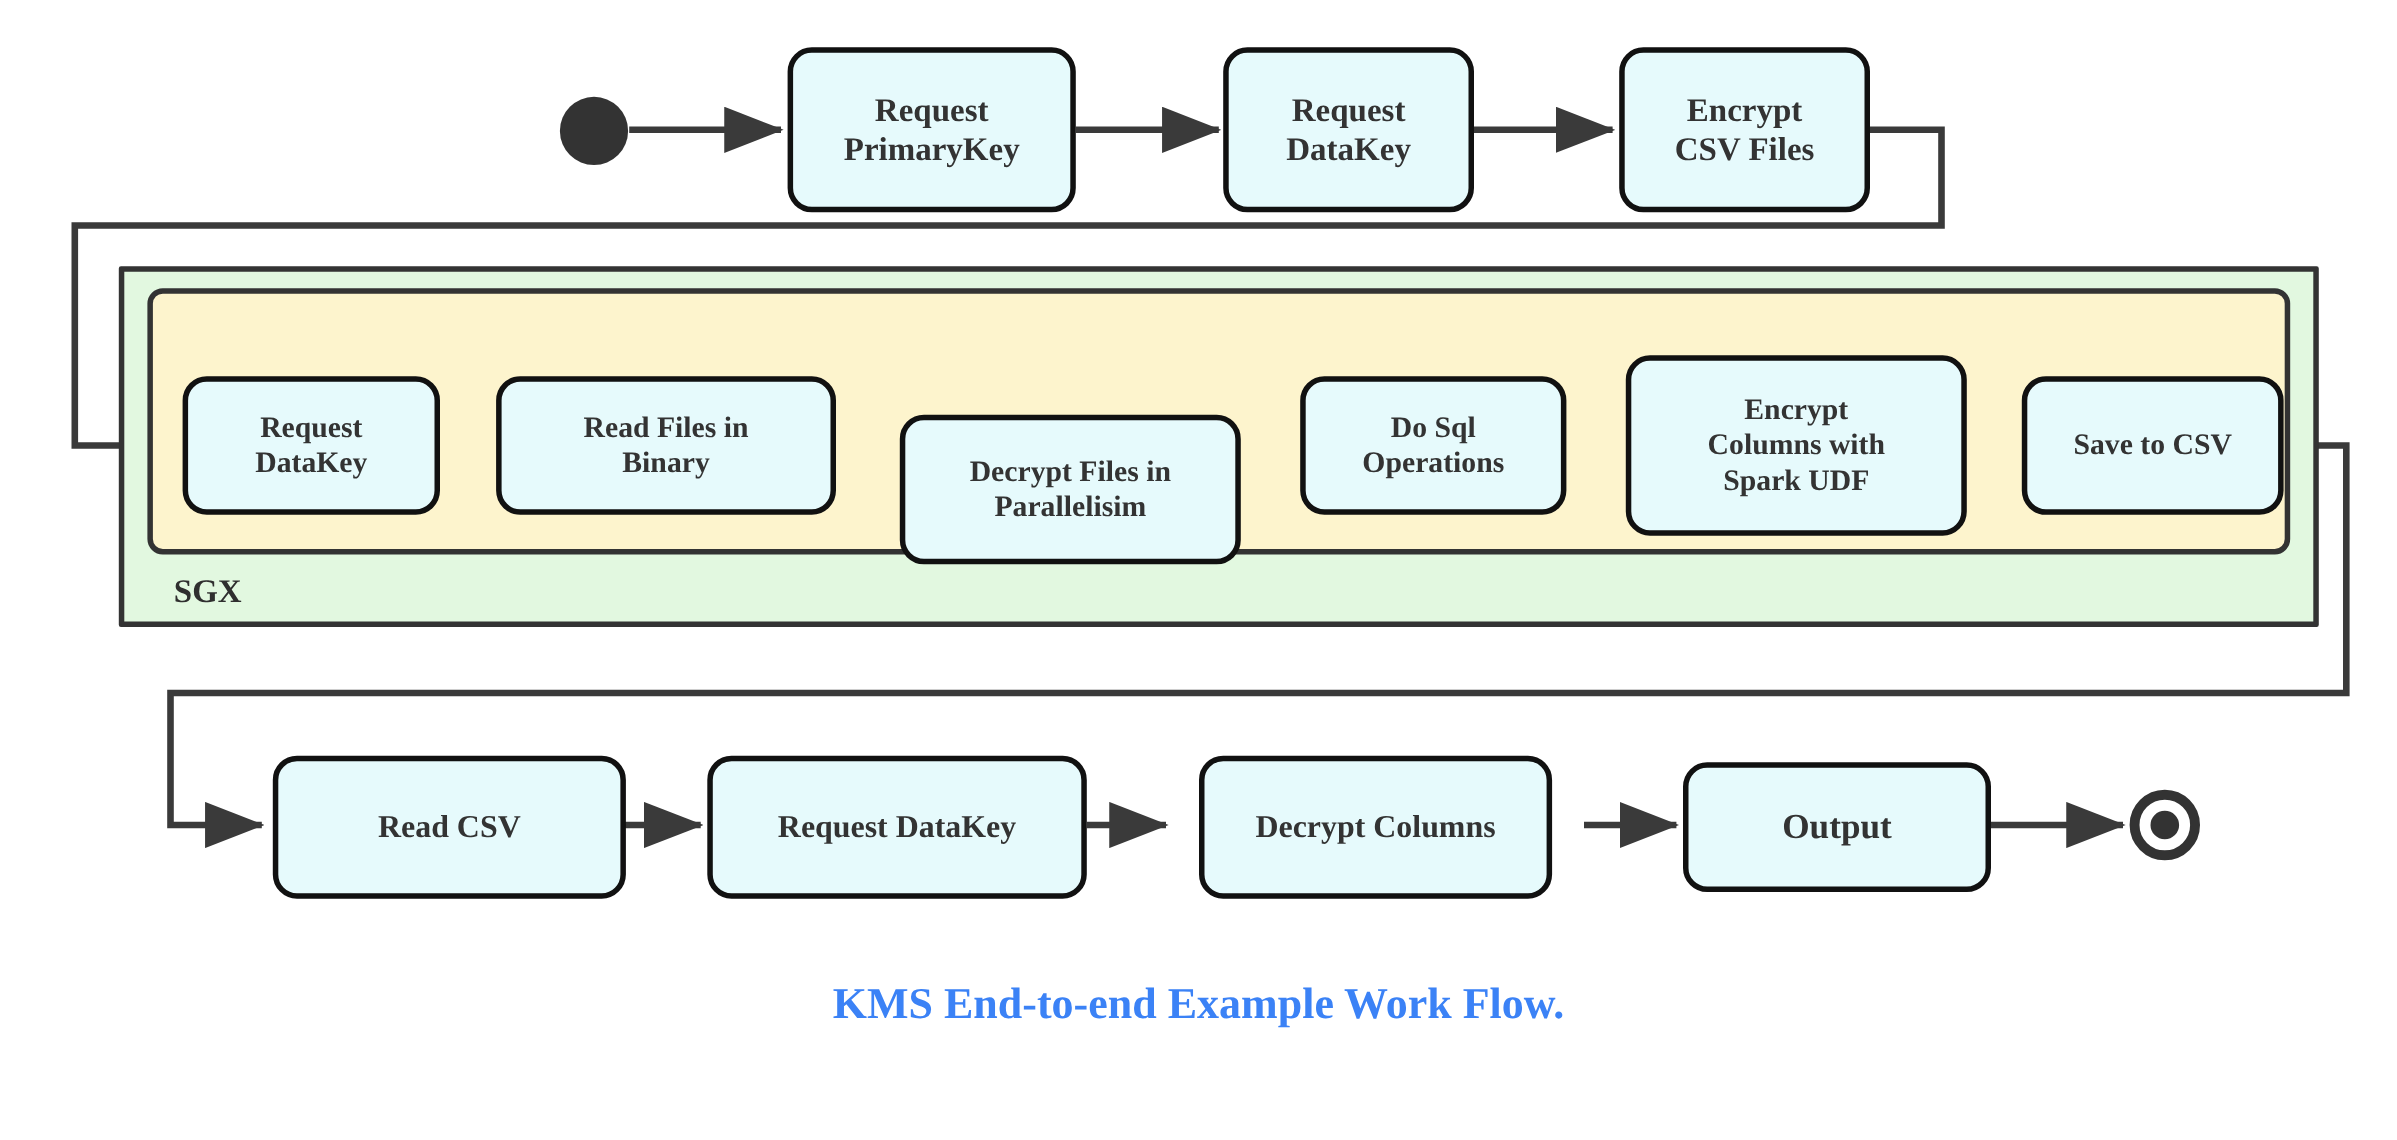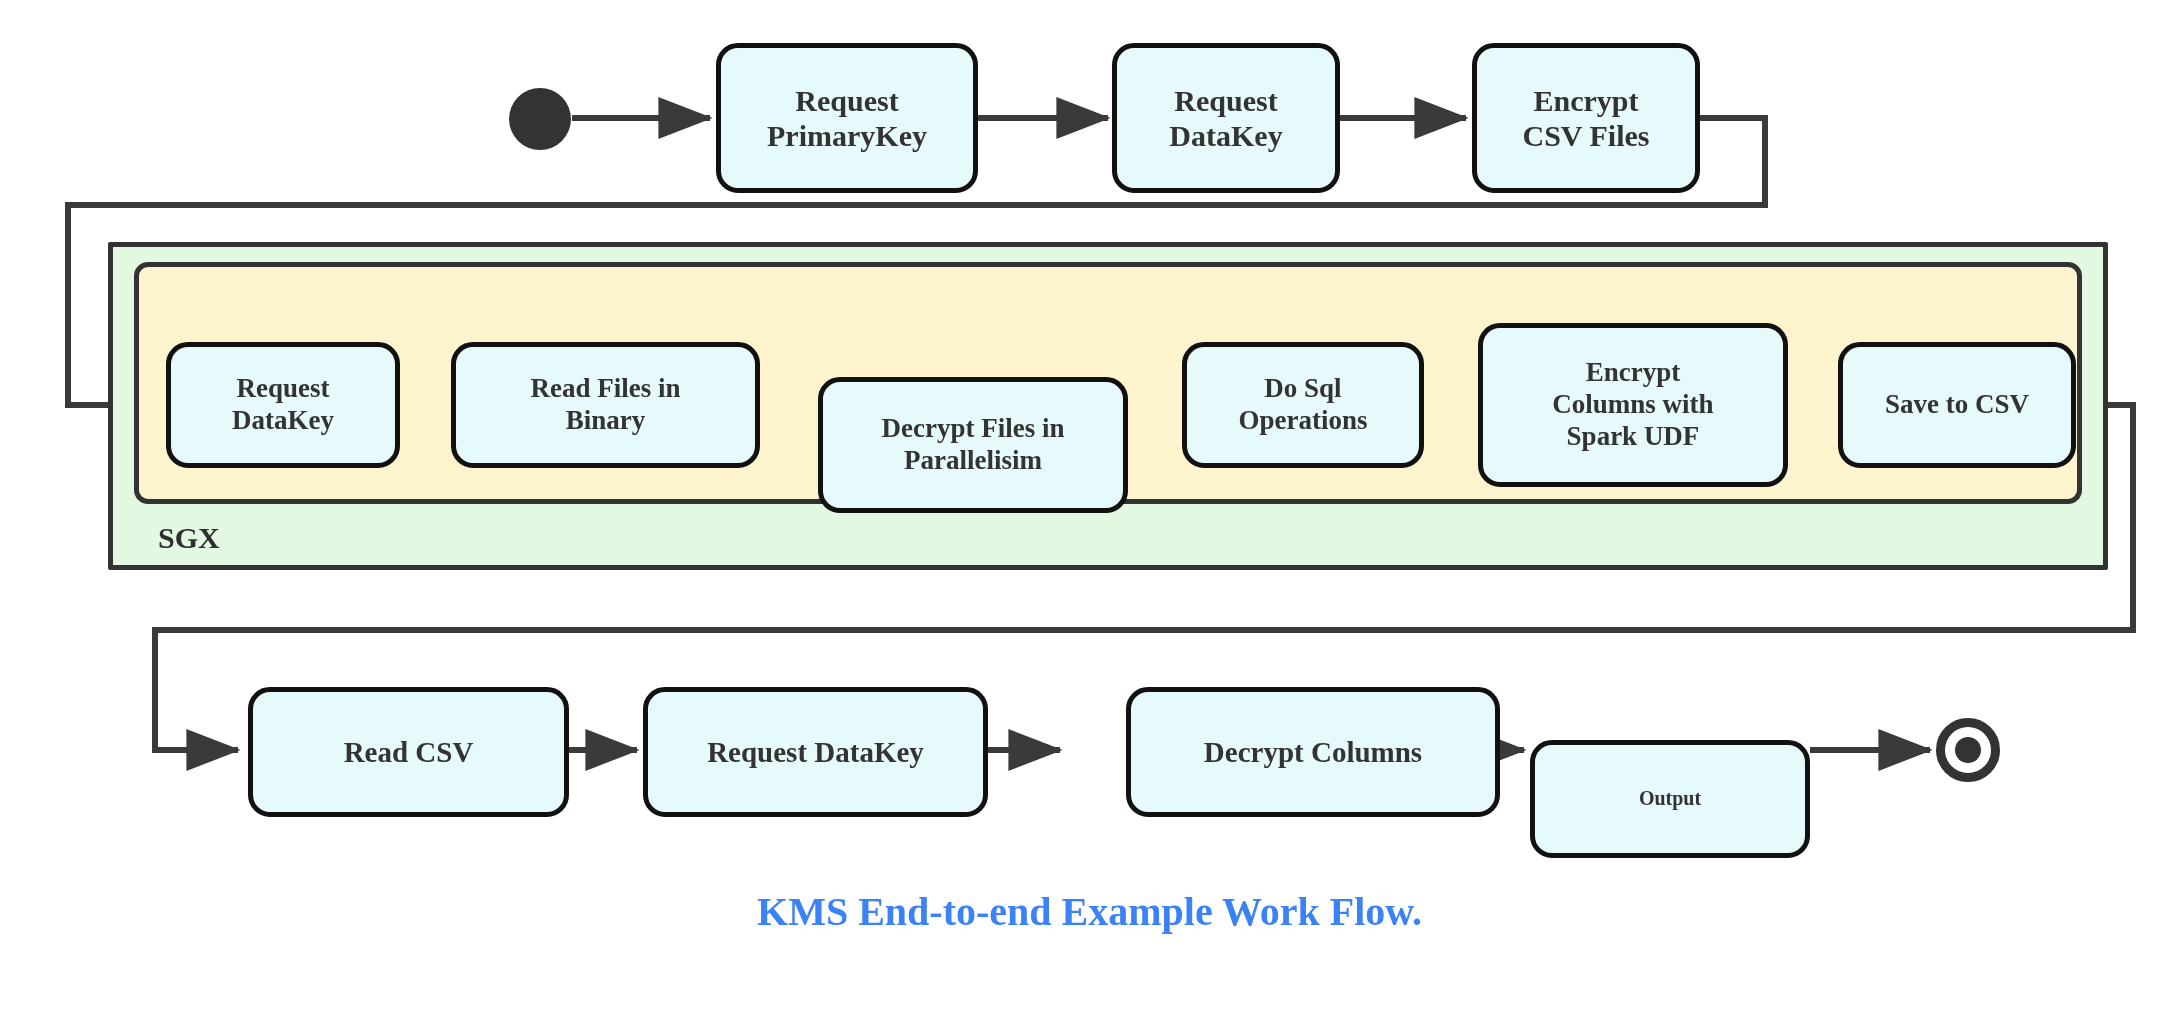--- a/index.html
+++ b/index.html
@@ -181,25 +181,25 @@
   </div>
 
   <div class="node" style="left:248px; top:687px; width:321px; height:130px; font-size:29px;">
     <span class="node-label">Read CSV</span>
   </div>
 
   <div class="node" style="left:643px; top:687px; width:345px; height:130px; font-size:29px;">
     <span class="node-label">Request DataKey</span>
   </div>
 
-  <div class="node" style="left:1126px; top:687px; width:374px; height:130px; font-size:29px;">
+  <div class="node" style="left:1090px; top:687px; width:321px; height:130px; font-size:29px;">
     <span class="node-label">Decrypt Columns</span>
   </div>
 
-  <div class="node" style="left:1530px; top:693px; width:280px; height:118px; font-size:20px;margin-top:47px;">
+  <div class="node" style="left:1530px; top:693px; width:280px; height:118px; font-size:32px;">
     <span class="node-label">Output</span>
   </div>
 
   <div class="end-node" style="left:1936px; top:718px; width:64px; height:64px;">
     <div class="end-node-inner" style="left:10px; top:10px; width:26px; height:26px;"></div>
   </div>
 
   <div class="caption" style="left:0; top:888px; width:2179px; font-size:40px;">
     <span>KMS End-to-end Example Work Flow.</span>
   </div>

